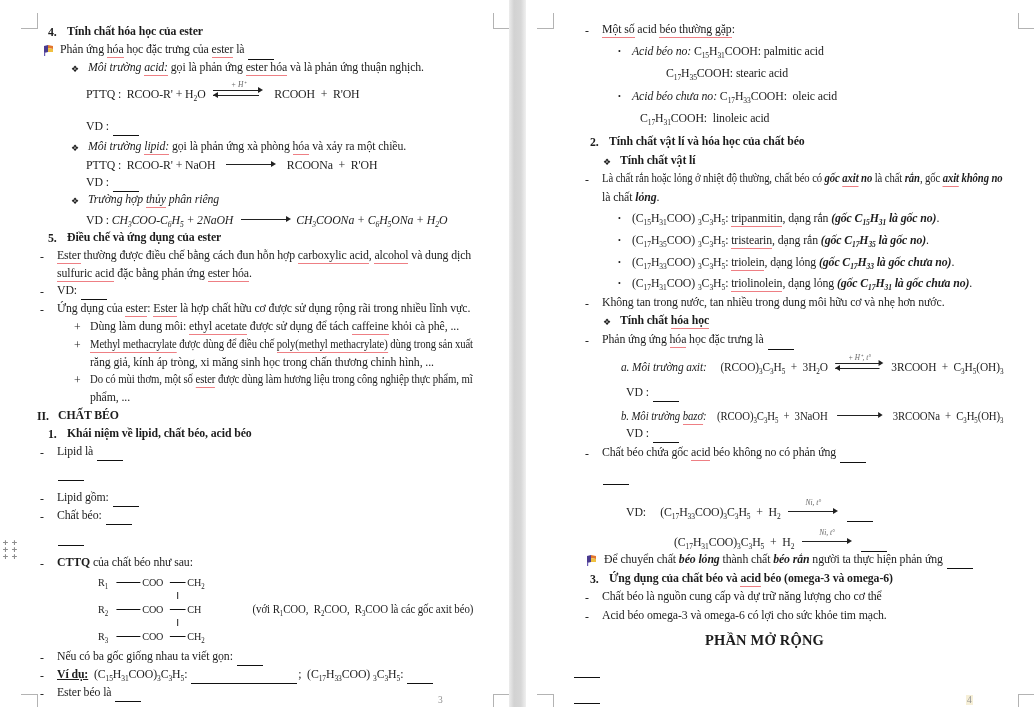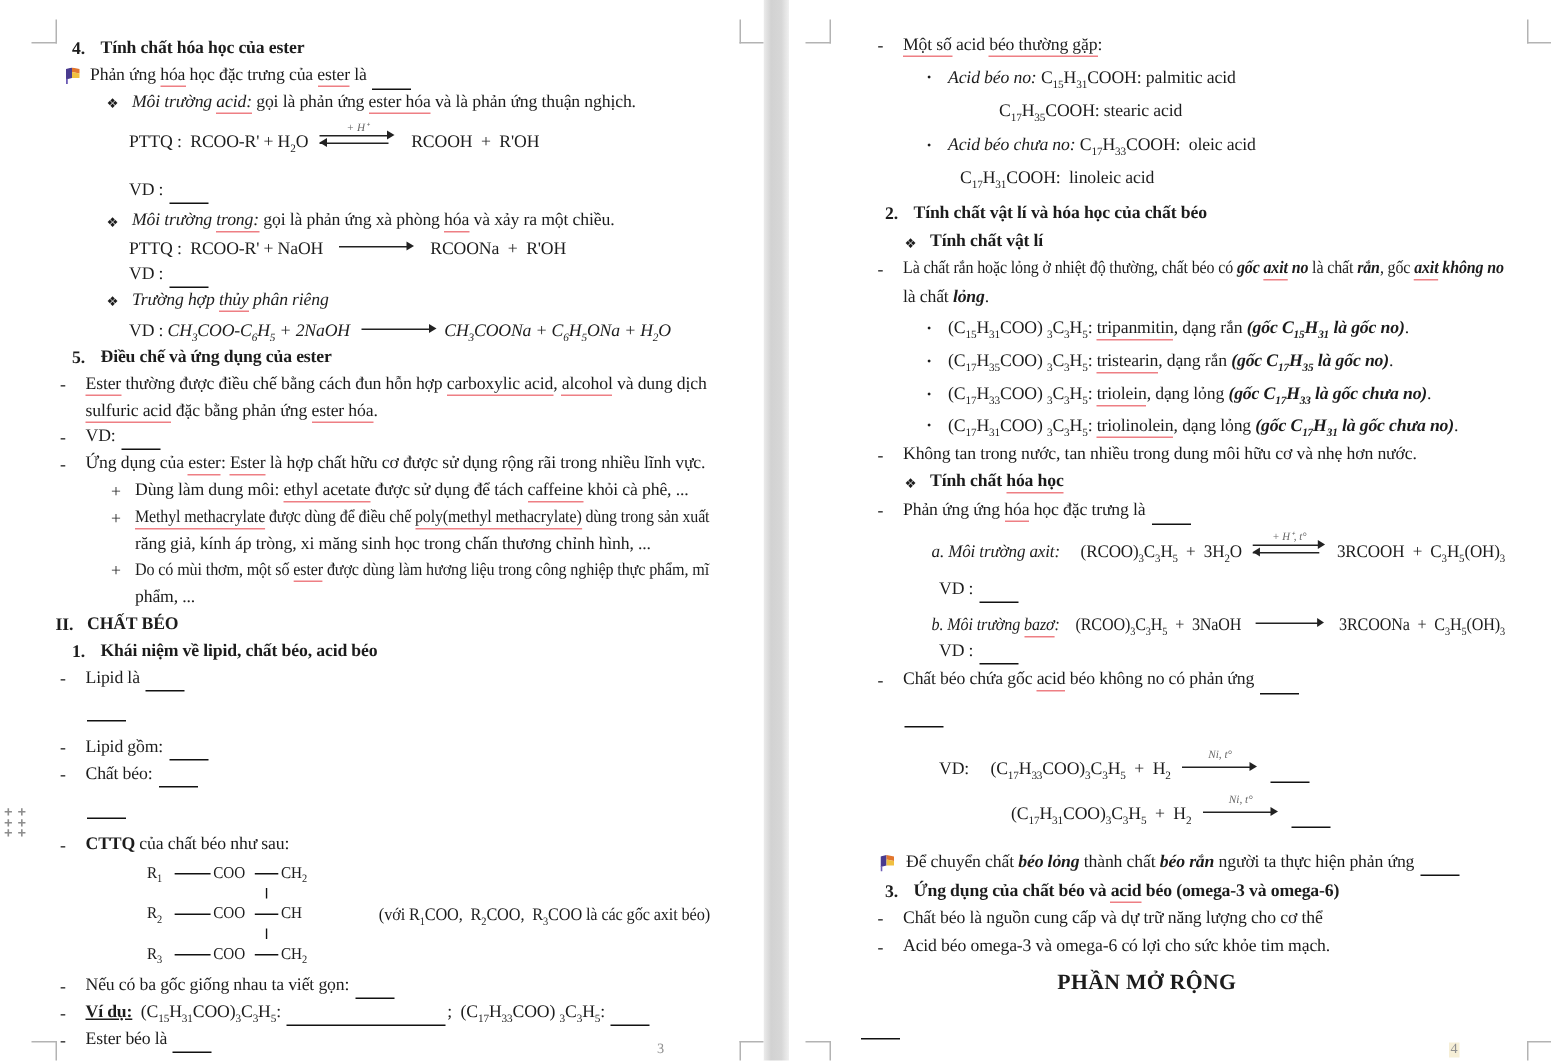--- a/index.html
+++ b/index.html
@@ -105,21 +105,21 @@
         <div class="lbody"><span class="i">Môi trường </span><span class="i u-sp">acid:</span><span class=""> gọi là phản ứng </span><span class="u-sp">ester hóa</span><span class=""> và là phản ứng thuận nghịch.</span></div>
       </div>
       <div class="line ind86" style="margin-top: 9px;">
         <div class="lbody"><span class="">PTTQ :  RCOO-R' + H<sub>2</sub>O </span><span class="rxn eq"><span class="rxn-lbl">+ H⁺</span><span class="sh t"></span><span class="hd r"></span><span class="sh bo"></span><span class="hd l"></span></span><span class="">  RCOOH  +  R'OH</span></div>
       </div>
       <div class="line ind86" style="margin-top: 15px;">
         <div class="lbody"><span class="">VD : </span><span class="fill"></span></div>
       </div>
       <div class="line lv-diam" style="margin-top: 2px;">
         <span class="bullet">❖</span>
-        <div class="lbody"><span class="i">Môi trường </span><span class="i u-sp">trong:</span><span class=""> gọi là phản ứng xà phòng </span><span class="u-sp">hóa</span><span class=""> và xảy ra một chiều.</span></div>
+        <div class="lbody"><span class="i">Môi trường </span><span class="i u-sp">lipid:</span><span class=""> gọi là phản ứng xà phòng </span><span class="u-sp">hóa</span><span class=""> và xảy ra một chiều.</span></div>
       </div>
       <div class="line ind86">
         <div class="lbody"><span class="">PTTQ :  RCOO-R' + NaOH  </span><span class="rxn ar"><span class="sh"></span><span class="hd r"></span></span><span class="">  RCOONa  +  R'OH</span></div>
       </div>
       <div class="line ind86">
         <div class="lbody"><span class="">VD : </span><span class="fill"></span></div>
       </div>
       <div class="line lv-diam">
         <span class="bullet">❖</span>
         <div class="lbody"><span class="i">Trường hợp </span><span class="i u-sp">thủy</span><span class="i"> phân riêng</span></div>
@@ -298,21 +298,21 @@
       </div>
       <div class="line ind76" style="margin-top: 9px;">
         <div class="lbody"><span class="fill"></span></div>
       </div>
       <div class="line ind100" style="margin-top: 13px;">
         <div class="lbody"><span class="">VD:     (C<sub>17</sub>H<sub>33</sub>COO)<sub>3</sub>C<sub>3</sub>H<sub>5</sub>  +  H<sub>2</sub> </span><span class="rxn ar"><span class="rxn-lbl">Ni, t°</span><span class="sh"></span><span class="hd r"></span></span><span class=""> </span><span class="fill"></span></div>
       </div>
       <div class="line ind148" style="margin-top: 11px;">
         <div class="lbody"><span class="">(C<sub>17</sub>H<sub>31</sub>COO)<sub>3</sub>C<sub>3</sub>H<sub>5</sub>  +  H<sub>2</sub> </span><span class="rxn ar"><span class="rxn-lbl">Ni, t°</span><span class="sh"></span><span class="hd r"></span></span><span class=""> </span><span class="fill"></span></div>
       </div>
-      <div class="line lv-flag" style="margin-top: 15px;">
+      <div class="line lv-flag" style="margin-top: 0;">
         <span class="bullet"><svg class="flag-svg" width="10" height="11" viewBox="0 0 10 11">
             <polygon points="0,1 4,0 4,7 0,8" fill="#4a3b8f"></polygon>
             <polygon points="4,0 9,1 9,4 4,3" fill="#e2762d"></polygon>
             <polygon points="4,3 9,4 9,7 4,7" fill="#f0c040"></polygon>
             <rect x="0" y="7.5" width="1.2" height="3.5" fill="#6b5bb5"></rect>
           </svg></span>
         <div class="lbody"><span class="">Để chuyển chất </span><span class="b i">béo lỏng</span><span class=""> thành chất </span><span class="b i">béo rắn</span><span class=""> người ta thực hiện phản ứng </span><span class="fill"></span></div>
       </div>
       <div class="line lv-num">
         <span class="bullet">3.</span>

